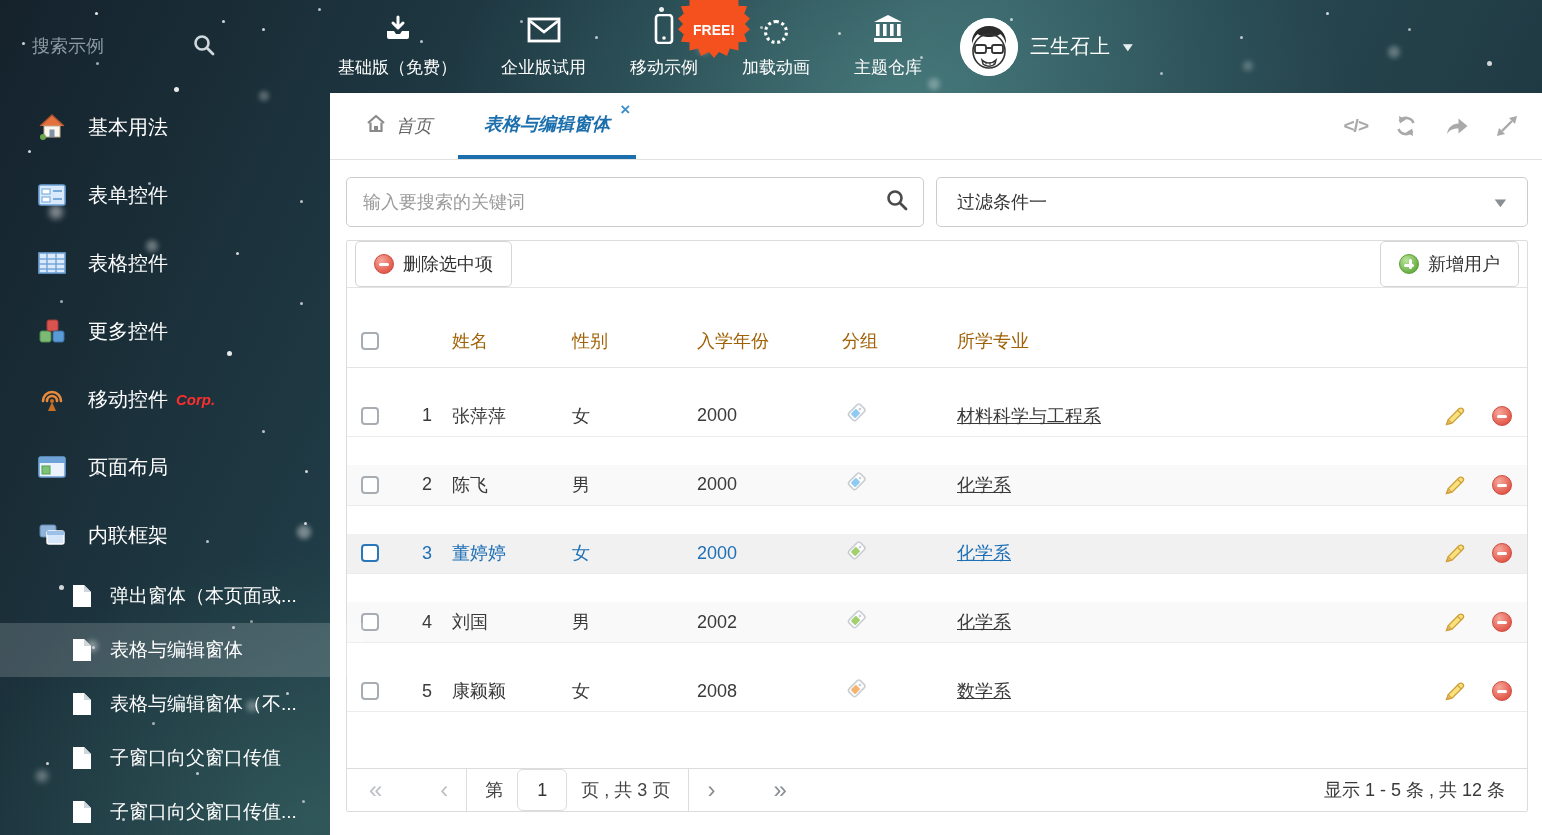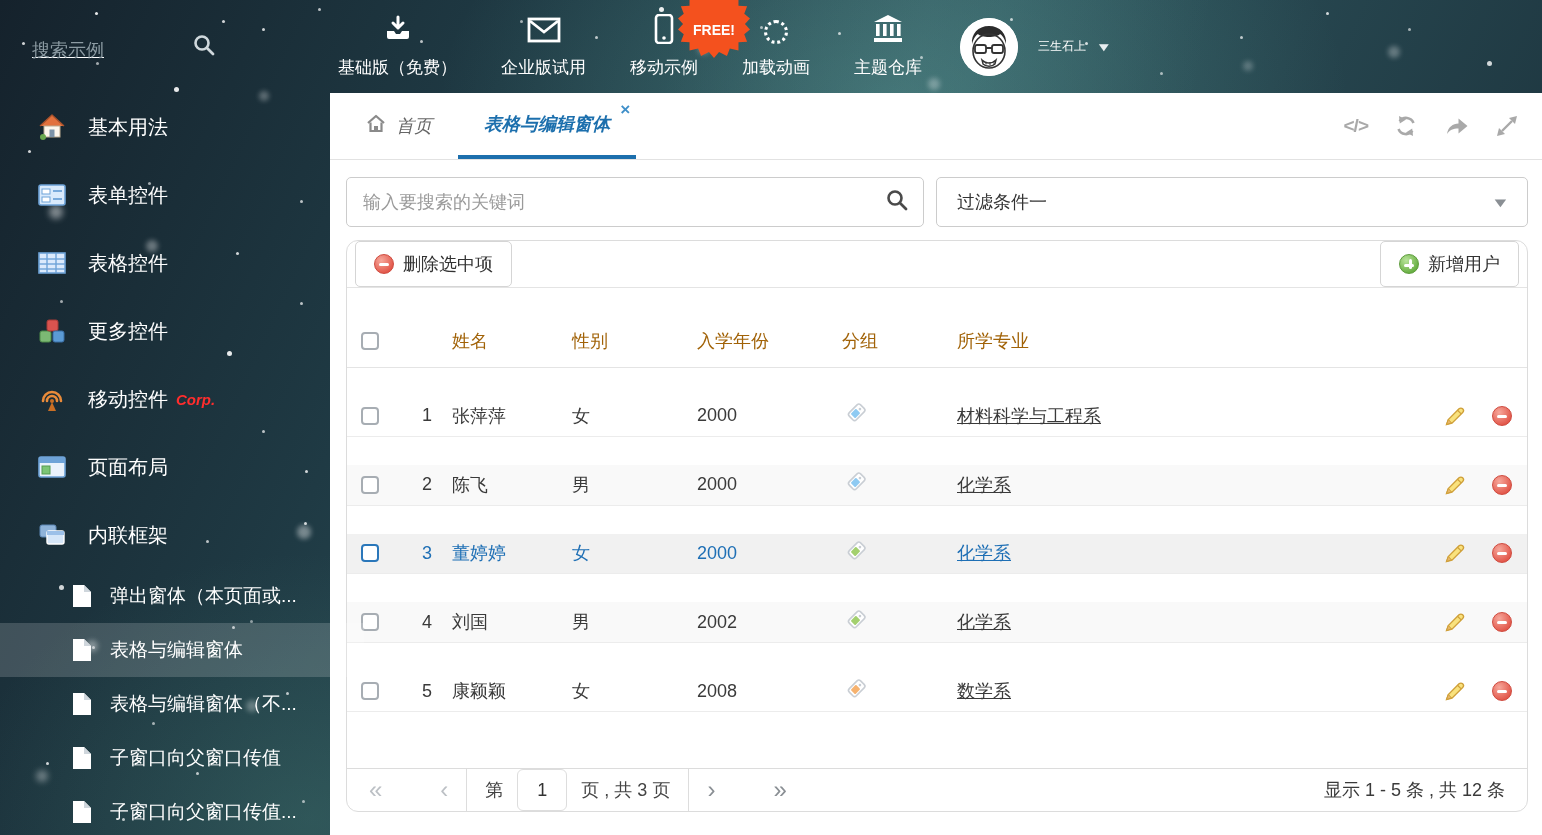--- a/index.html
+++ b/index.html
@@ -39,34 +39,34 @@
       1244px 62px 5px 1px rgba(255,255,255,.25), 930px 80px 5px 2px rgba(255,255,255,.3),
       88px 642px 5px 2px rgba(255,255,255,.35), 248px 702px 5px 2px rgba(255,255,255,.3),
       38px 772px 6px 2px rgba(255,255,255,.35), 300px 528px 5px 3px rgba(255,255,255,.4),
       260px 92px 5px 1px rgba(255,255,255,.3);
   }
 
   
   .header { position:absolute; left:0; top:0; width:1542px; height:93px; display:flex; align-items:center; color:#fff; z-index:5; }
   .brand { display:flex; align-items:center; gap:14px; padding-left:16px; }
   .brand h1 { font-size:27px; font-weight:bold; letter-spacing:.5px; }
-  .hsearch { display:flex; align-items:flex-end; margin-left:32px; width:210px;text-decoration:underline; }
+  .hsearch { display:flex; align-items:center; margin-left:32px; width:210px; }
   .hsearch input { background:transparent; border:none; outline:none; color:#9fb0b8; font-size:18px; width:160px; font-family:inherit; }
   .hsearch input::placeholder { color:#8d9ca4; }
   .free { position:absolute; left:678px; top:-10px; width:72px; height:68px; display:flex; align-items:center; justify-content:center;
           background:#f4511e; color:#fff; font-weight:bold; font-size:14px;
           clip-path:polygon(50% 0%,57% 9%,68% 3%,72% 14%,84% 11%,84% 23%,96% 24%,92% 35%,100% 42%,93% 50%,100% 58%,92% 65%,96% 76%,84% 77%,84% 89%,72% 86%,68% 97%,57% 91%,50% 100%,43% 91%,32% 97%,28% 86%,16% 89%,16% 77%,4% 76%,8% 65%,0% 58%,7% 50%,0% 42%,8% 35%,4% 24%,16% 23%,16% 11%,28% 14%,32% 3%,43% 9%); padding-top:12px; }
   .hnav { display:flex; align-items:flex-end; gap:44px; margin-left:96px; }
   .hnav-item { display:flex; flex-direction:column; align-items:center; gap:12px; cursor:pointer; }
   .hnav-item .lbl { font-size:17px; white-space:nowrap; }
   .hicon { height:30px; display:flex; align-items:flex-end; justify-content:center; }
   .spinner { width:24px; height:24px; border:3px dotted #fff; border-radius:50%; }
   .user { display:flex; align-items:center; gap:12px; margin-left:38px; }
   .avatar { width:58px; height:58px; border-radius:50%; background:#fff; overflow:hidden; flex:0 0 auto; }
-  .user .uname { font-size:12px;margin-left:8px; }
+  .user .uname { font-size:20px; }
   .user .caret { font-size:12px; color:#e8eef0; transform:scaleX(1.4); display:inline-block; }
 
   
   .sidebar { position:absolute; left:0; top:93px; width:364px; bottom:0; z-index:4; color:#fff; }
   .snav-item { height:68px; display:flex; align-items:center; padding:0 18px 0 38px; cursor:pointer; position:relative; }
   .snav-item .sicon { width:28px; height:28px; margin-right:22px; flex:0 0 auto; }
   .snav-item .slabel { font-size:20px; }
   .snav-item .corp { color:#ff2d2d; font-size:15px; margin-left:8px; font-weight:bold;font-style:italic; }
   .snav-item .arr { position:absolute; right:22px; font-size:13px; color:#fff; }
   .subitem { height:54px; display:flex; align-items:center; padding-left:102px; cursor:pointer; position:relative; }
@@ -85,21 +85,21 @@
   .tab-actions .codeico { font-size:19px; font-weight:bold; letter-spacing:-1px; }
   .tab-actions svg { display:block; }
 
   .filters { position:absolute; left:16px; right:14px; top:84px; height:50px; display:flex; gap:12px; }
   .search-box { width:578px; height:50px; border:1px solid #ccc; border-radius:5px; display:flex; align-items:center; padding:0 14px 0 16px; }
   .search-box input { flex:1; border:none; outline:none; font-size:18px; color:#333; font-family:inherit; }
   .search-box input::placeholder { color:#9a9a9a; }
   .filter-box { flex:1; height:50px; border:1px solid #ccc; border-radius:5px; display:flex; align-items:center; padding:0 20px; font-size:18px; color:#333; cursor:pointer; }
   .filter-box .caret { margin-left:auto; color:#8a8f94; font-size:13px; transform:scaleX(1.5); }
 
-  .panel { position:absolute; left:16px; right:14px; top:147px; bottom:23px; border:1px solid #dcdcdc; border-radius:12px; display:flex; flex-direction:column; background:#fff;gap:28px; }
+  .panel { position:absolute; left:16px; right:14px; top:147px; bottom:23px; border:1px solid #dcdcdc; border-radius:2px; display:flex; flex-direction:column; background:#fff;gap:28px; }
   .toolbar { height:62px; border-bottom:1px solid #e4e4e4; display:flex; align-items:center; padding:0 8px; }
   .btn { display:flex; align-items:center; gap:9px; height:46px; padding:0 18px; background:#fff; border:1px solid #d5d5d5; border-radius:5px; font-size:18px; color:#333; cursor:pointer; }
   .btn.right { margin-left:auto; }
   .ico-minus, .ico-plus { width:20px; height:20px; border-radius:50%; position:relative; flex:0 0 auto; }
   .ico-minus { background:radial-gradient(circle at 35% 30%, #f6a79b, #e2574a 75%); border:1px solid #cf4a3e; }
   .ico-minus::after { content:""; position:absolute; left:4px; top:8px; width:10px; height:3px; background:#fff; border-radius:2px; }
   .ico-plus { background:radial-gradient(circle at 35% 30%, #b9e49b, #67ae41 75%); border:1px solid #5d9c3b; }
   .ico-plus::before { content:""; position:absolute; left:4px; top:8.5px; width:10px; height:3px; background:#fff; border-radius:2px; }
   .ico-plus::after { content:""; position:absolute; left:8.5px; top:4px; width:3px; height:10px; background:#fff; border-radius:2px; }
 

